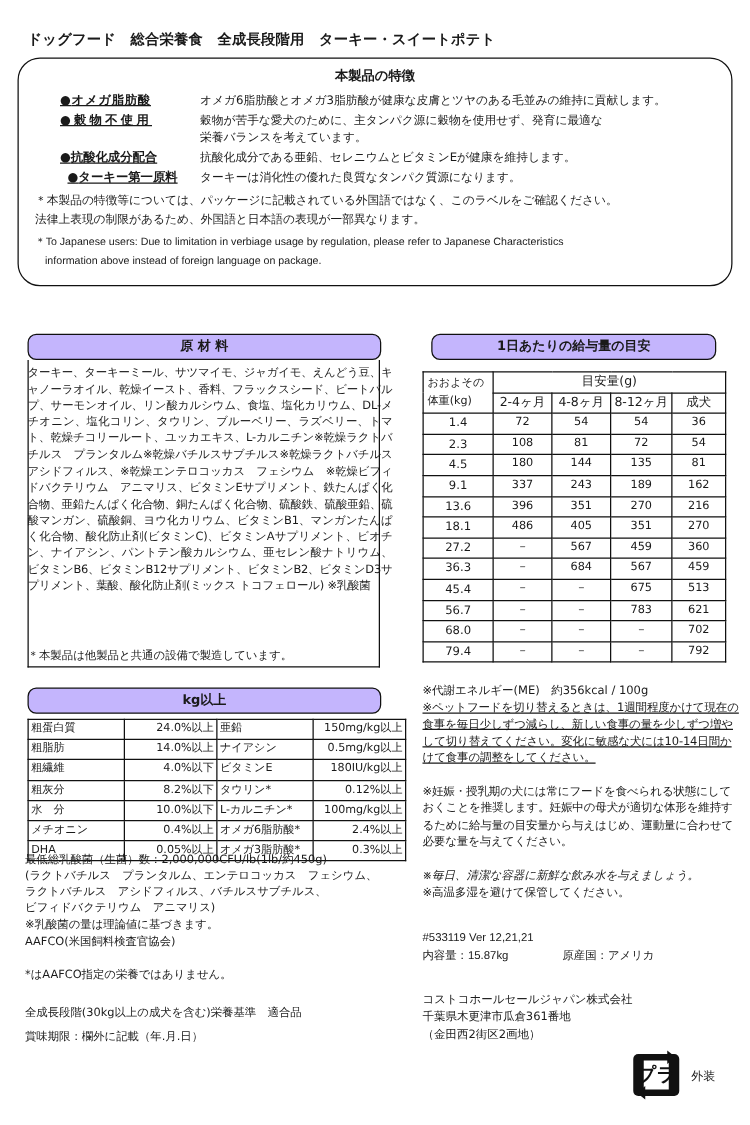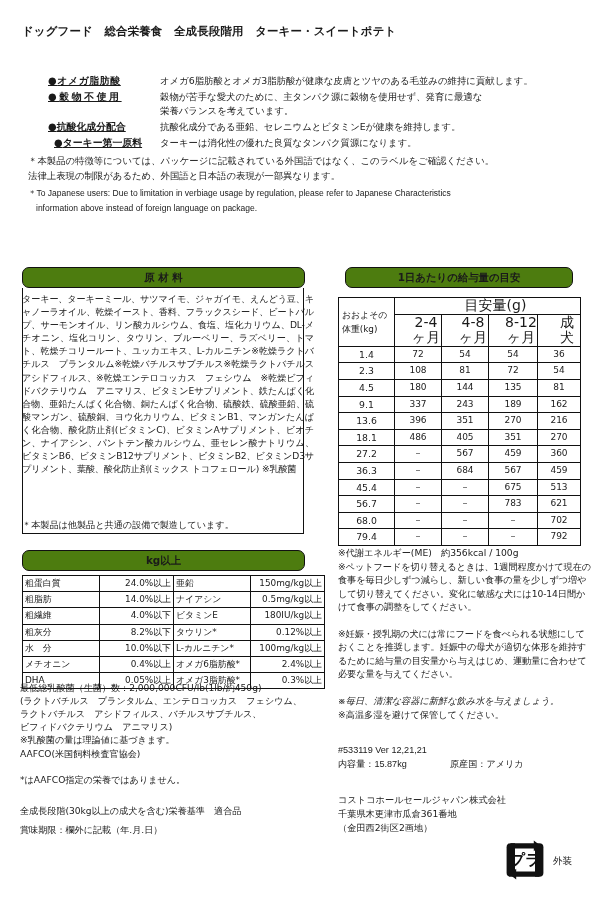--- a/index.html
+++ b/index.html
@@ -89,21 +89,21 @@
   .pill {
     position: absolute;
     border: 1.4px solid #111;
     border-radius: 7px;
     box-sizing: border-box;
     text-align: center;
     font-weight: bold;
     font-size: 10.4px;
     line-height: 19px;
     height: 21px;
-    background: #4d7c0f;
+    background: #c4b5fd;
   }
 
   
   .ingredients-frame {
     position: absolute;
     left: 22px;
     top: 288px;
     width: 282px;
     height: 246px;
     box-sizing: border-box;
@@ -142,21 +142,21 @@
     table-layout: fixed;
   }
   .feed-table th, .feed-table td {
     border: 1.1px solid #111;
     text-align: center;
     padding: 0;
     height: 15.6px;
     line-height: 15.6px;
     font-weight: normal;
   }
-  .feed-table th { font-weight: normal; font-size: 14px; padding-left: 16px; }
+  .feed-table th { font-weight: normal; font-size: 10px; }
   .feed-table td.wt { font-size: 9.3px; }
   .feed-table .hdr-left {
     text-align: left;
     padding-left: 3px;
     font-size: 8.9px;
     line-height: 14px;
     height: 31px;
     vertical-align: middle;
   }
   .feed-table .hdr-left span { display: block; }
@@ -231,20 +231,23 @@
     white-space: nowrap;
   }
 </style>
 </head>
 <body>
 
 <div class="page">
 
   <div class="title">ドッグフード　総合栄養食　全成長段階用　ターキー・スイートポテト</div>
 
+  <div class="features-box">
+    <div class="features-title">本製品の特徴</div>
+  </div>
 
   <div class="feat-row" style="left:48px; top:74px;">
     <span class="feat-label med-space">●<span>オメガ脂肪酸</span></span><span class="feat-text">オメガ6脂肪酸とオメガ3脂肪酸が健康な皮膚とツヤのある毛並みの維持に貢献します。</span>
   </div>
 
   <div class="feat-row" style="left:48px; top:90px;">
     <span class="feat-label wide-space">●<span>穀物不使用</span></span><span class="feat-text">穀物が苦手な愛犬のために、主タンパク源に穀物を使用せず、発育に最適な</span>
   </div>
   <div class="feat-row" style="left:160px; top:104px;">
     <span class="feat-text">栄養バランスを考えています。</span>
@@ -432,21 +435,21 @@
   <div class="ga-text" style="top:695px;">(ラクトバチルス　プランタルム、エンテロコッカス　フェシウム、</div>
   <div class="ga-text" style="top:708px;">ラクトバチルス　アシドフィルス、バチルスサブチルス、</div>
   <div class="ga-text" style="top:721px;">ビフィドバクテリウム　アニマリス)</div>
   <div class="ga-text" style="top:734px;">※乳酸菌の量は理論値に基づきます。</div>
   <div class="ga-text" style="top:748px;">AAFCO(米国飼料検査官協会)</div>
   <div class="ga-text" style="top:805px;">全成長段階(30kg以上の成犬を含む)栄養基準　適合品</div>
   <div class="ga-text" style="top:774px;">*はAAFCO指定の栄養ではありません。</div>
   <div class="ga-text" style="top:824px;">賞味期限：欄外に記載（年.月.日）</div>
 
   <div class="right-line" style="top:546px;">※代謝エネルギー(ME)　約356kcal / 100g</div>
-  <div class="right-text" style="top:560px;">※ペットフードを切り替えるときは、1週間程度かけて現在の食事を毎日少しずつ減らし、新しい食事の量を少しずつ増やして切り替えてください。変化に敏感な犬には10-14日間かけて食事の調整をしてください。</div>
+  <div class="right-text" style="top:560px;text-decoration:underline;">※ペットフードを切り替えるときは、1週間程度かけて現在の食事を毎日少しずつ減らし、新しい食事の量を少しずつ増やして切り替えてください。変化に敏感な犬には10-14日間かけて食事の調整をしてください。</div>
   <div class="right-text" style="top:627px;">※妊娠・授乳期の犬には常にフードを食べられる状態にしておくことを推奨します。妊娠中の母犬が適切な体形を維持するために給与量の目安量から与えはじめ、運動量に合わせて必要な量を与えてください。</div>
   <div class="right-line" style="top:694px;font-style:italic;">※毎日、清潔な容器に新鮮な飲み水を与えましょう。</div>
   <div class="right-line" style="top:708px;">※高温多湿を避けて保管してください。</div>
 
   <div class="code-line" style="top:744px;">#533119 Ver 12,21,21</div>
   <div class="code-line" style="top:758px;">内容量：15.87kg</div>
   <div class="code-line" style="left:450px; top:758px;">原産国：アメリカ</div>
 
   <div class="right-line" style="top:793px;">コストコホールセールジャパン株式会社</div>
   <div class="right-line" style="top:807px;">千葉県木更津市瓜倉361番地</div>

